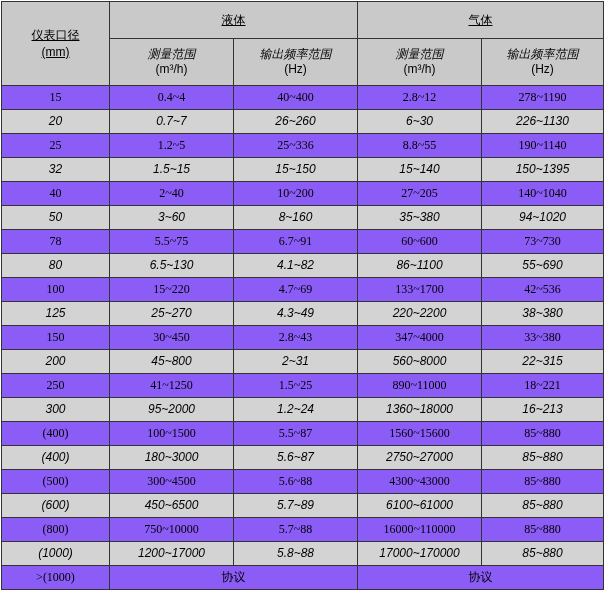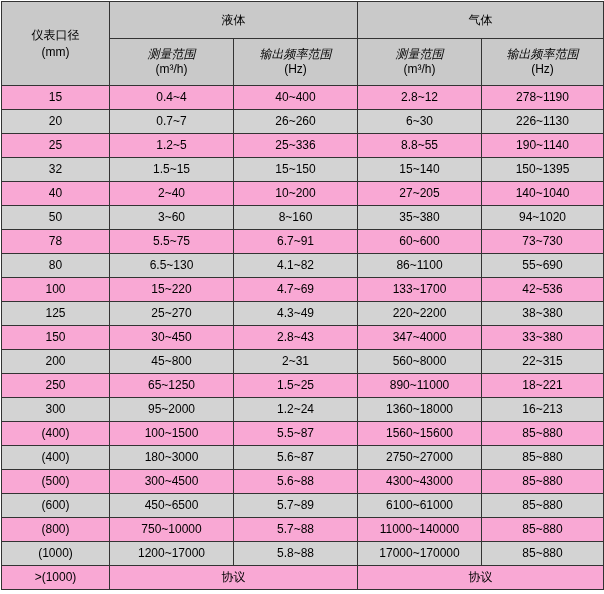--- a/index.html
+++ b/index.html
@@ -39,42 +39,45 @@
   col.c2 { width: 124px; }
   col.c3 { width: 124px; }
   col.c4 { width: 122px; }
 
   .hdr {
     background: #c9c9c9;
   }
   .hdr-top th {
     height: 36px;
     font-size: 13px;
+    text-decoration: underline;
   }
   .hdr-sub th {
     height: 46px;
     font-size: 12px;
   }
   .hdr-sub th .l1 { display: block; font-style: italic; }
   .hdr-sub th .l2 { display: block; }
   .caliber-cell {
     font-size: 13px;
   }
   .caliber-cell .l1 { display: block; }
   .caliber-cell .l2 { display: block; margin-top: 2px; }
 
   tbody tr td {
     height: 23px;
     font-size: 12px;
   }
   tr.shade td {
     background: #d3d3d3;
+    font-style: italic;
   }
   tr.plain td {
-    background: #f9a8d4;
+    background: #8b5cf6;
+    font-family: Liberation Serif, serif;
   }
   .agreement-cell {
     font-size: 12px;
     margin-top: 8px;
   }
 </style>
 </head>
 <body>
 
 <div class="table-wrap">
@@ -194,21 +197,21 @@
       </tr>
       <tr class="shade">
         <td>200</td>
         <td>45~800</td>
         <td>2~31</td>
         <td>560~8000</td>
         <td>22~315</td>
       </tr>
       <tr class="plain">
         <td>250</td>
-        <td>65~1250</td>
+        <td>41~1250</td>
         <td>1.5~25</td>
         <td>890~11000</td>
         <td>18~221</td>
       </tr>
       <tr class="shade">
         <td>300</td>
         <td>95~2000</td>
         <td>1.2~24</td>
         <td>1360~18000</td>
         <td>16~213</td>
@@ -238,21 +241,21 @@
         <td>(600)</td>
         <td>450~6500</td>
         <td>5.7~89</td>
         <td>6100~61000</td>
         <td>85~880</td>
       </tr>
       <tr class="plain">
         <td>(800)</td>
         <td>750~10000</td>
         <td>5.7~88</td>
-        <td>11000~140000</td>
+        <td>16000~110000</td>
         <td>85~880</td>
       </tr>
       <tr class="shade">
         <td>(1000)</td>
         <td>1200~17000</td>
         <td>5.8~88</td>
         <td>17000~170000</td>
         <td>85~880</td>
       </tr>
       <tr class="plain">

